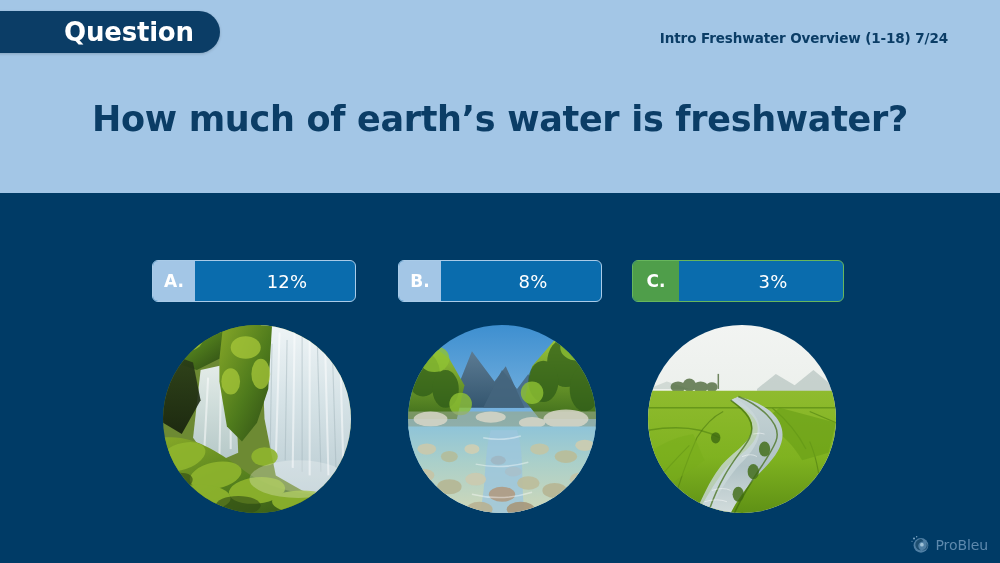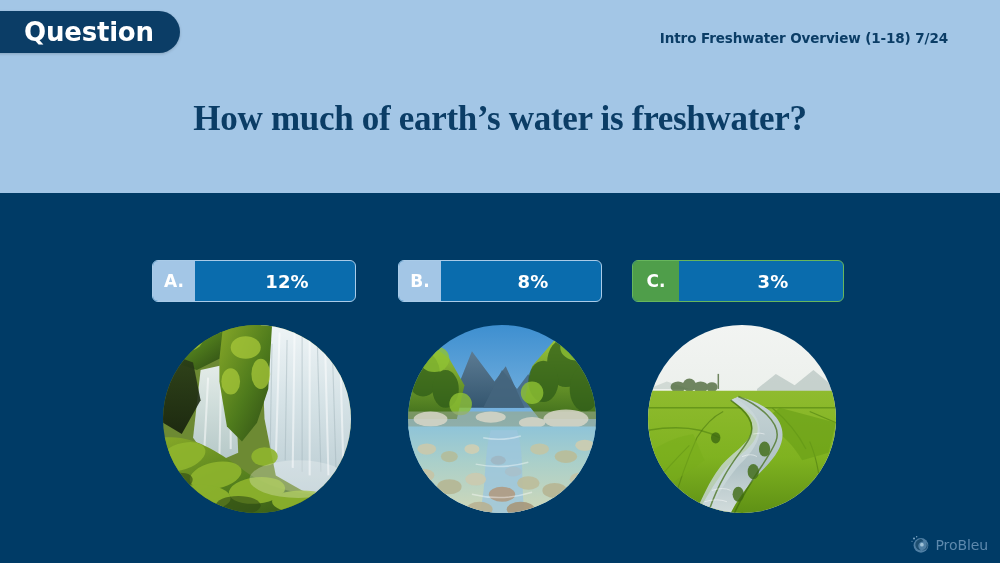--- a/index.html
+++ b/index.html
@@ -37,20 +37,21 @@
     background: #0b3d66;
     border-radius: 0 21px 21px 0;
     box-shadow: 0 1px 3px rgba(0,0,0,0.18);
   }
   .question-badge-label {
     color: #ffffff;
     font-size: 26px;
     font-weight: bold;
     letter-spacing: -0.2px;
     line-height: 1;
+    margin-left: 40px;
   }
   .deck-meta {
     position: absolute;
     right: 52px;
     top: 30px;
     color: #0b3d66;
     font-size: 13.5px;
     font-weight: bold;
     letter-spacing: -0.1px;
     white-space: nowrap;
@@ -59,21 +60,20 @@
     position: absolute;
     left: 0;
     right: 0;
     top: 100px;
     text-align: center;
     color: #0b3d66;
     font-size: 35px;
     font-weight: bold;
     letter-spacing: -0.3px;
     line-height: 1.1;
-    font-family: Liberation Serif, serif;
   }
   
   .options-row {
     position: absolute;
     left: 0;
     top: 260px;
     width: 1000px;
     height: 44px;
   }
   .option-button {
@@ -106,21 +106,21 @@
     background: #4f9e4a;
     flex: 0 0 46px;
   }
   .option-value {
     flex: 1 1 auto;
     display: flex;
     align-items: center;
     justify-content: center;
     color: #ffffff;
     font-size: 18px;
-    font-weight: bold;
+    font-weight: normal;
     letter-spacing: 0.2px;
     margin-left: 24px;
   }
   
   .photo-row {
     position: absolute;
     left: 0;
     top: 325px;
     width: 1000px;
     height: 190px;

